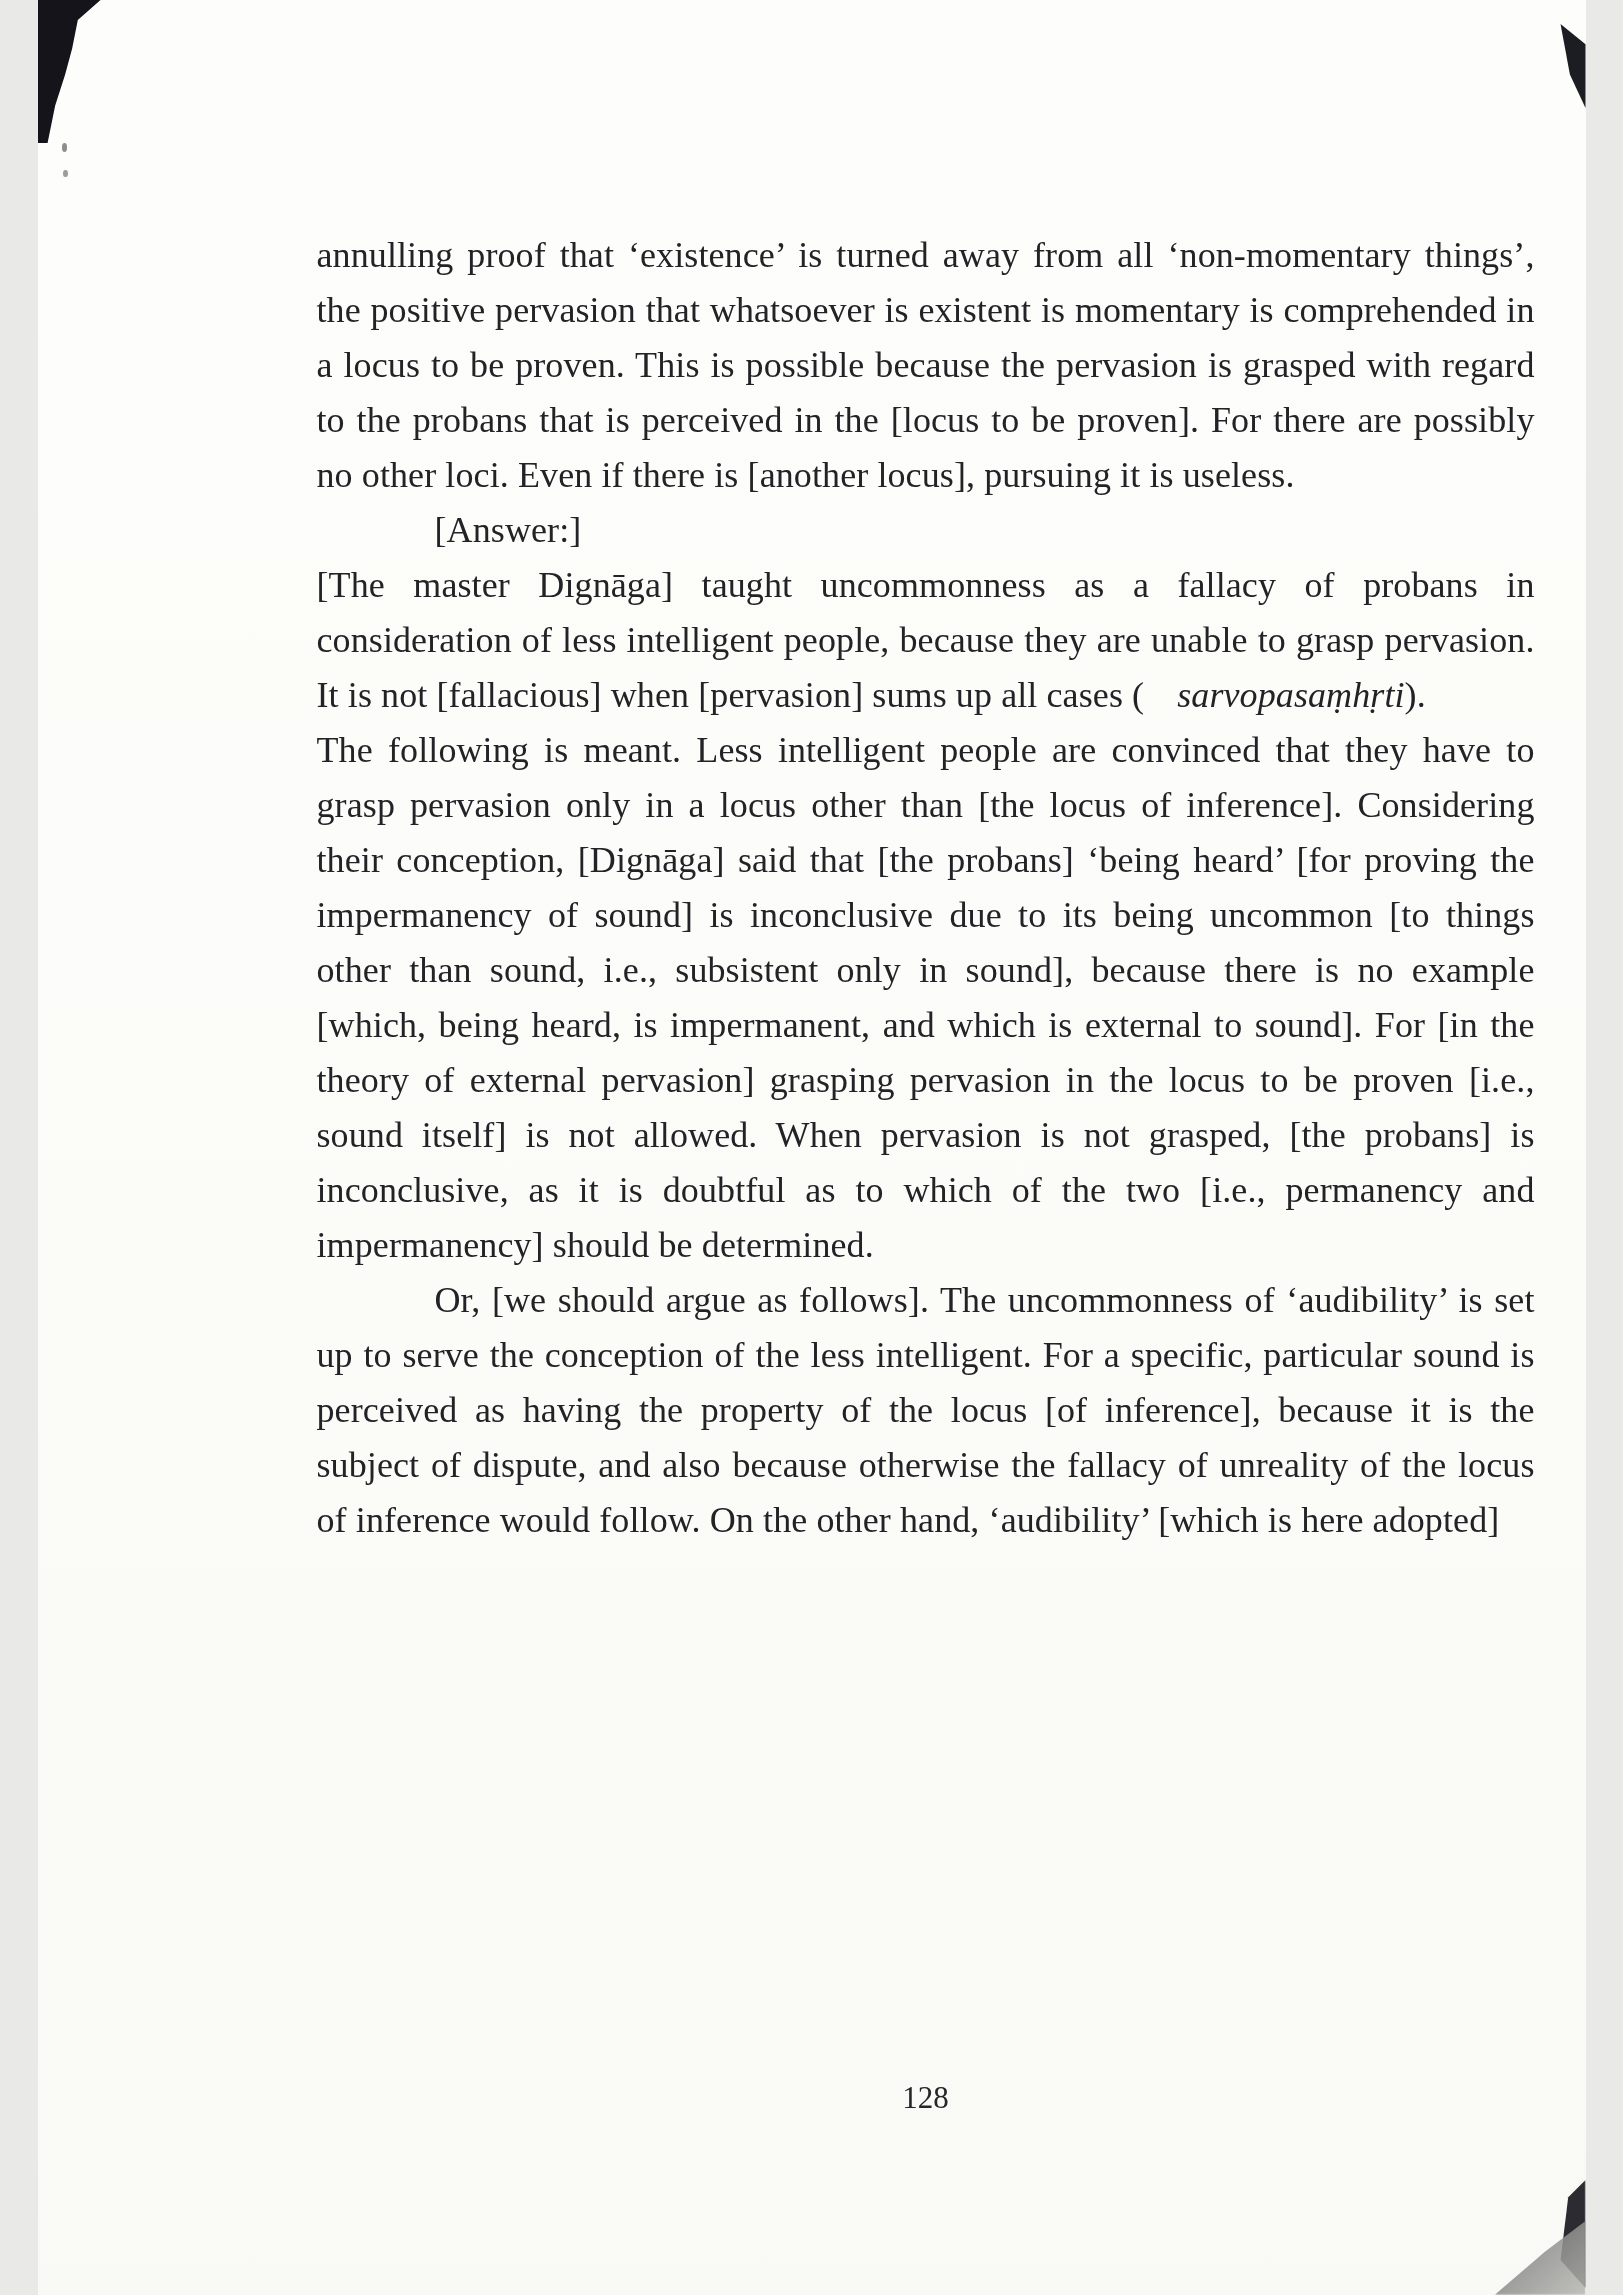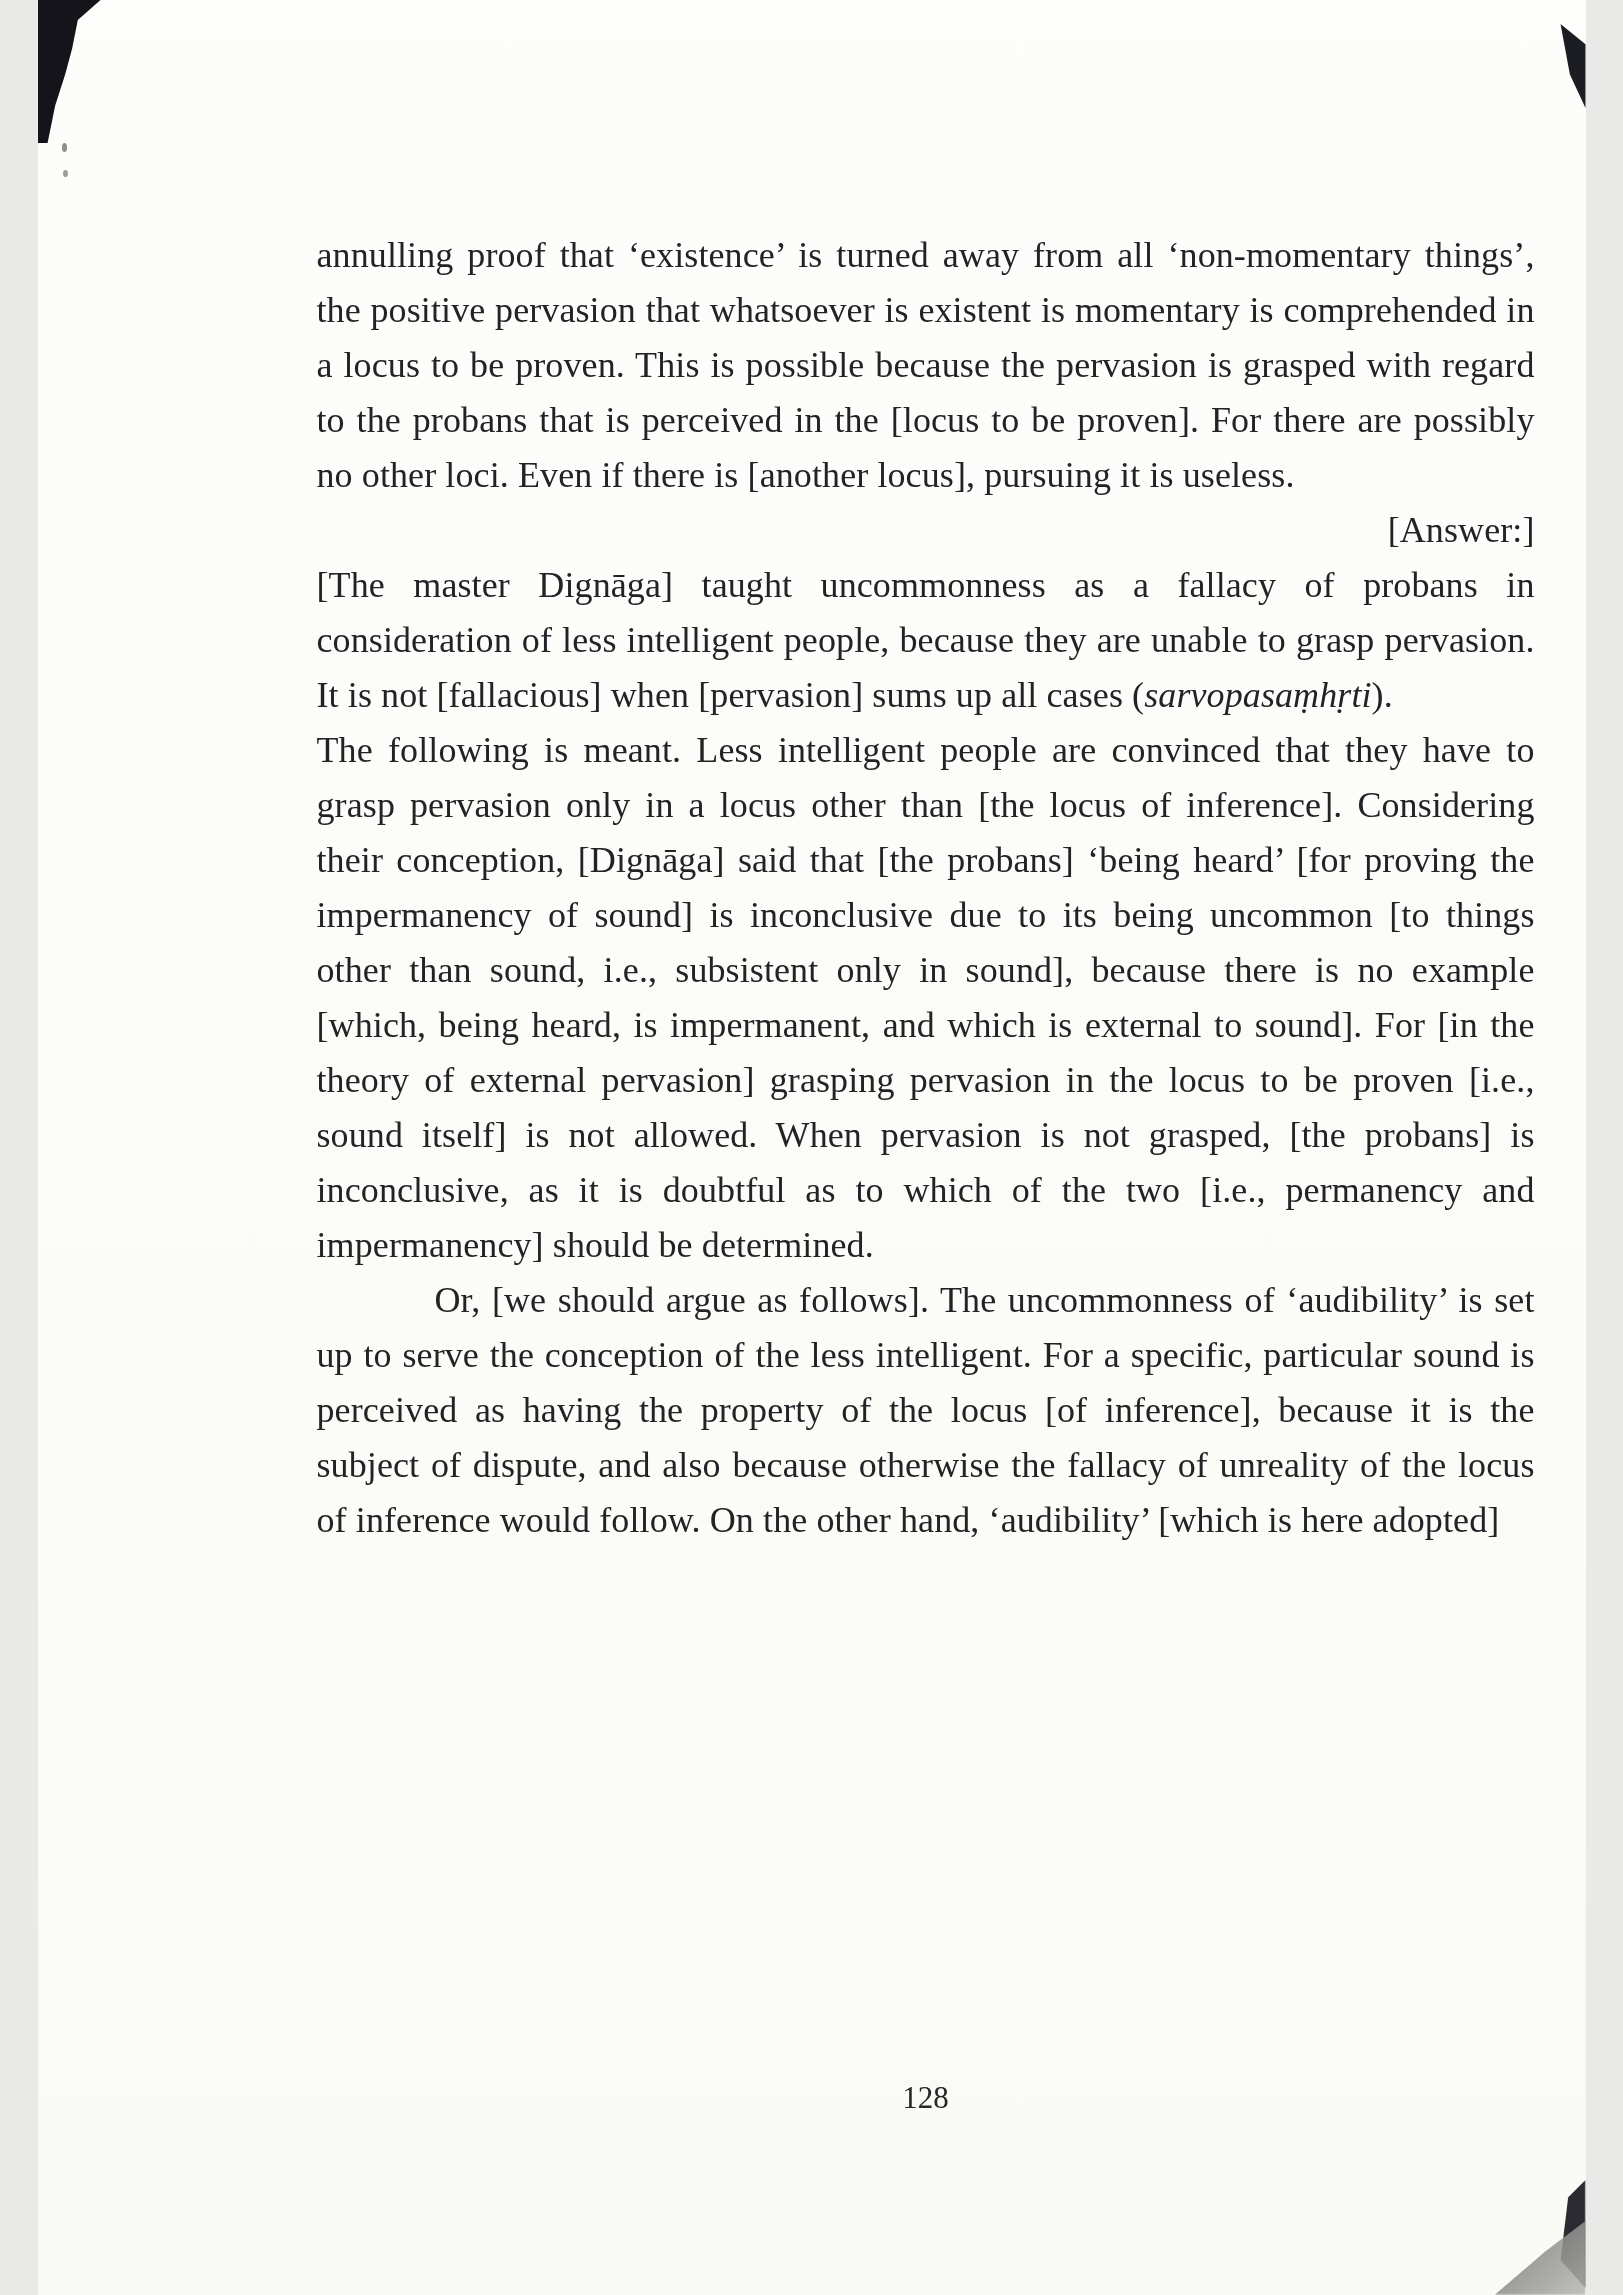--- a/index.html
+++ b/index.html
@@ -24,24 +24,24 @@
     left: 279px;
     top: 228px;
     width: 1218px;
     font-size: 36px;
     line-height: 55px;
     text-align: justify;
     letter-spacing: 0.1px;
   }
   .text-block p { margin: 0; }
   .gap-above { margin-top: 55px; }
-  .answer-label { padding-left: 118px; text-align: right; }
+  .answer-label { padding-left: 118px; text-align: left; }
   .blockquote { margin-left: 136px; }
   .indent-first { text-indent: 118px; }
-  em { font-style: italic; }
+  em { font-style: italic; margin-left: 33px; }
 
   
   .page-number {
     position: absolute;
     left: 279px;
     top: 2080px;
     width: 1218px;
     text-align: center;
     font-size: 31px;
     color: #26262a;

